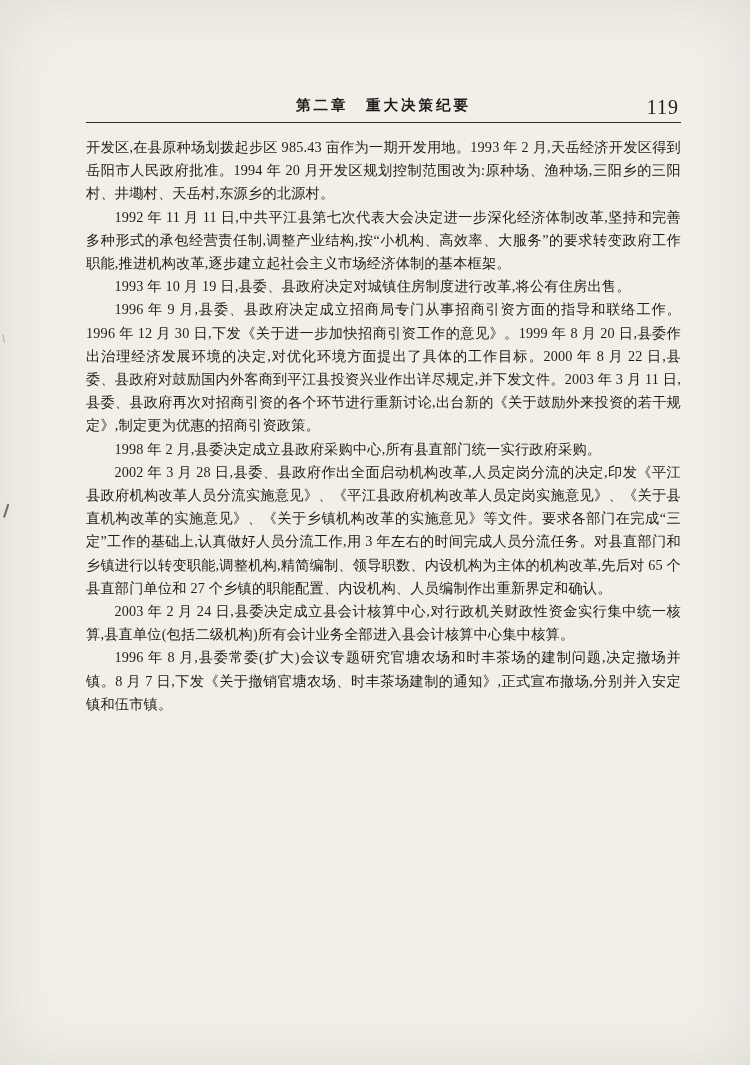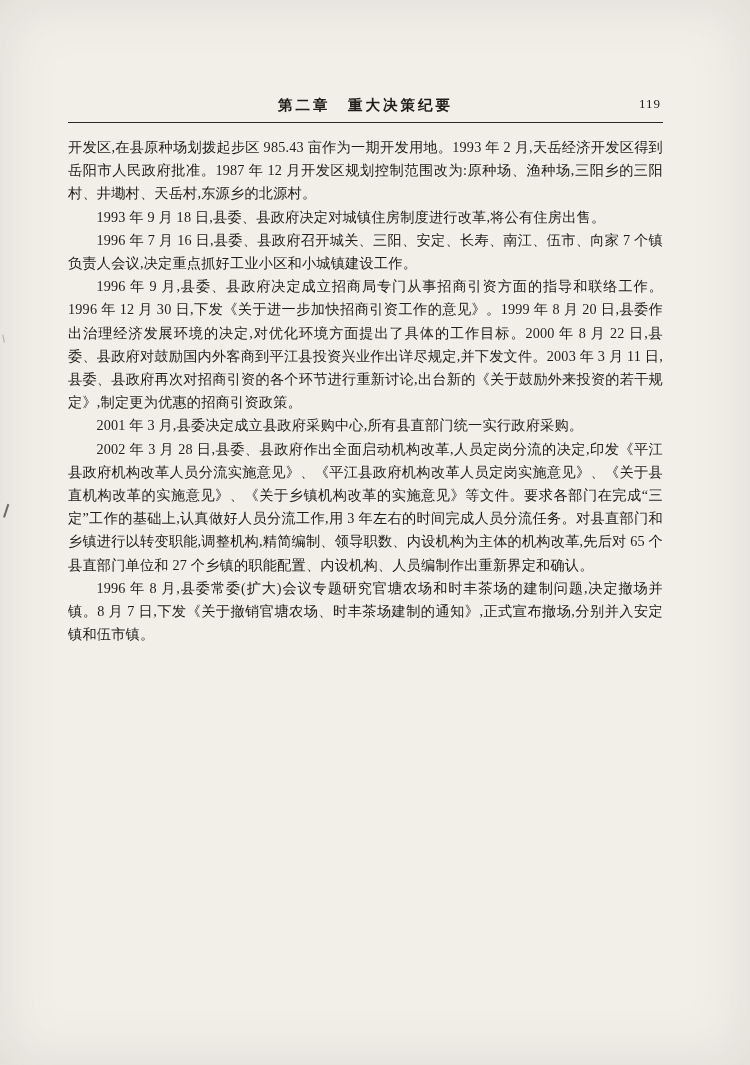--- a/index.html
+++ b/index.html
@@ -17,40 +17,40 @@
     width:750px;
     height:1065px;
     margin:0 auto;
     background:var(--paper);
     box-shadow:inset 0 0 60px rgba(90,85,70,0.12);
     overflow:hidden;
     box-sizing:border-box;
   }
   .content{
     position:absolute;
-    left:68px;
+    left:86px;
     width:595px;
     top:96px;
   }
   .running-head{
     position:relative;
     height:22px;
   }
   .chapter-title{
     text-align:center;
     font-weight:bold;
     font-size:14.5px;
     letter-spacing:3px;
     color:var(--ink);
   }
   .page-number{
     position:absolute;
     right:2px;
     top:0;
-    font-size:13px;
+    font-size:20px;
     color:var(--ink);
     letter-spacing:1px;
   }
   .header-rule{
     height:0;
     border-bottom:1.6px solid var(--rule);
     margin-top:4px;
   }
   .doc-body{
     margin-top:13px;
@@ -99,23 +99,24 @@
   <div class="content">
 
     <div class="running-head">
       <div class="chapter-title">第二章　重大决策纪要</div>
       <div class="page-number">119</div>
     </div>
 
     <div class="header-rule"></div>
 
     <div class="doc-body">
-      <p class="no-indent">开发区,在县原种场划拨起步区 985.43 亩作为一期开发用地。1993 年 2 月,天岳经济开发区得到岳阳市人民政府批准。1987 年 12 月开发区规划控制范围改为:原种场、渔种场,三阳乡的三阳村、井墈村、天岳村,东源乡的北源村。</p>
-      <p>1993 年 9 月 18 日,县委、县政府决定对城镇住房制度进行改革,将公有住房出售。</p>
-      <p>1996 年 7 月 16 日,县委、县政府召开城关、三阳、安定、长寿、南江、伍市、向家 7 个镇负责人会议,决定重点抓好工业小区和小城镇建设工作。</p>
+      <p class="no-indent">开发区,在县原种场划拨起步区 985.43 亩作为一期开发用地。1993 年 2 月,天岳经济开发区得到岳阳市人民政府批准。1994 年 20 月开发区规划控制范围改为:原种场、渔种场,三阳乡的三阳村、井墈村、天岳村,东源乡的北源村。</p>
+      <p>1992 年 11 月 11 日,中共平江县第七次代表大会决定进一步深化经济体制改革,坚持和完善多种形式的承包经营责任制,调整产业结构,按“小机构、高效率、大服务”的要求转变政府工作职能,推进机构改革,逐步建立起社会主义市场经济体制的基本框架。</p>
+      <p>1993 年 10 月 19 日,县委、县政府决定对城镇住房制度进行改革,将公有住房出售。</p>
       <p>1996 年 9 月,县委、县政府决定成立招商局专门从事招商引资方面的指导和联络工作。1996 年 12 月 30 日,下发《关于进一步加快招商引资工作的意见》。1999 年 8 月 20 日,县委作出治理经济发展环境的决定,对优化环境方面提出了具体的工作目标。2000 年 8 月 22 日,县委、县政府对鼓励国内外客商到平江县投资兴业作出详尽规定,并下发文件。2003 年 3 月 11 日,县委、县政府再次对招商引资的各个环节进行重新讨论,出台新的《关于鼓励外来投资的若干规定》,制定更为优惠的招商引资政策。</p>
-      <p>2001 年 3 月,县委决定成立县政府采购中心,所有县直部门统一实行政府采购。</p>
+      <p>1998 年 2 月,县委决定成立县政府采购中心,所有县直部门统一实行政府采购。</p>
       <p>2002 年 3 月 28 日,县委、县政府作出全面启动机构改革,人员定岗分流的决定,印发《平江县政府机构改革人员分流实施意见》、《平江县政府机构改革人员定岗实施意见》、《关于县直机构改革的实施意见》、《关于乡镇机构改革的实施意见》等文件。要求各部门在完成“三定”工作的基础上,认真做好人员分流工作,用 3 年左右的时间完成人员分流任务。对县直部门和乡镇进行以转变职能,调整机构,精简编制、领导职数、内设机构为主体的机构改革,先后对 65 个县直部门单位和 27 个乡镇的职能配置、内设机构、人员编制作出重新界定和确认。</p>
+      <p>2003 年 2 月 24 日,县委决定成立县会计核算中心,对行政机关财政性资金实行集中统一核算,县直单位(包括二级机构)所有会计业务全部进入县会计核算中心集中核算。</p>
       <p>1996 年 8 月,县委常委(扩大)会议专题研究官塘农场和时丰茶场的建制问题,决定撤场并镇。8 月 7 日,下发《关于撤销官塘农场、时丰茶场建制的通知》,正式宣布撤场,分别并入安定镇和伍市镇。</p>
     </div>
 
   </div>
 </div>
 
 </body></html>

